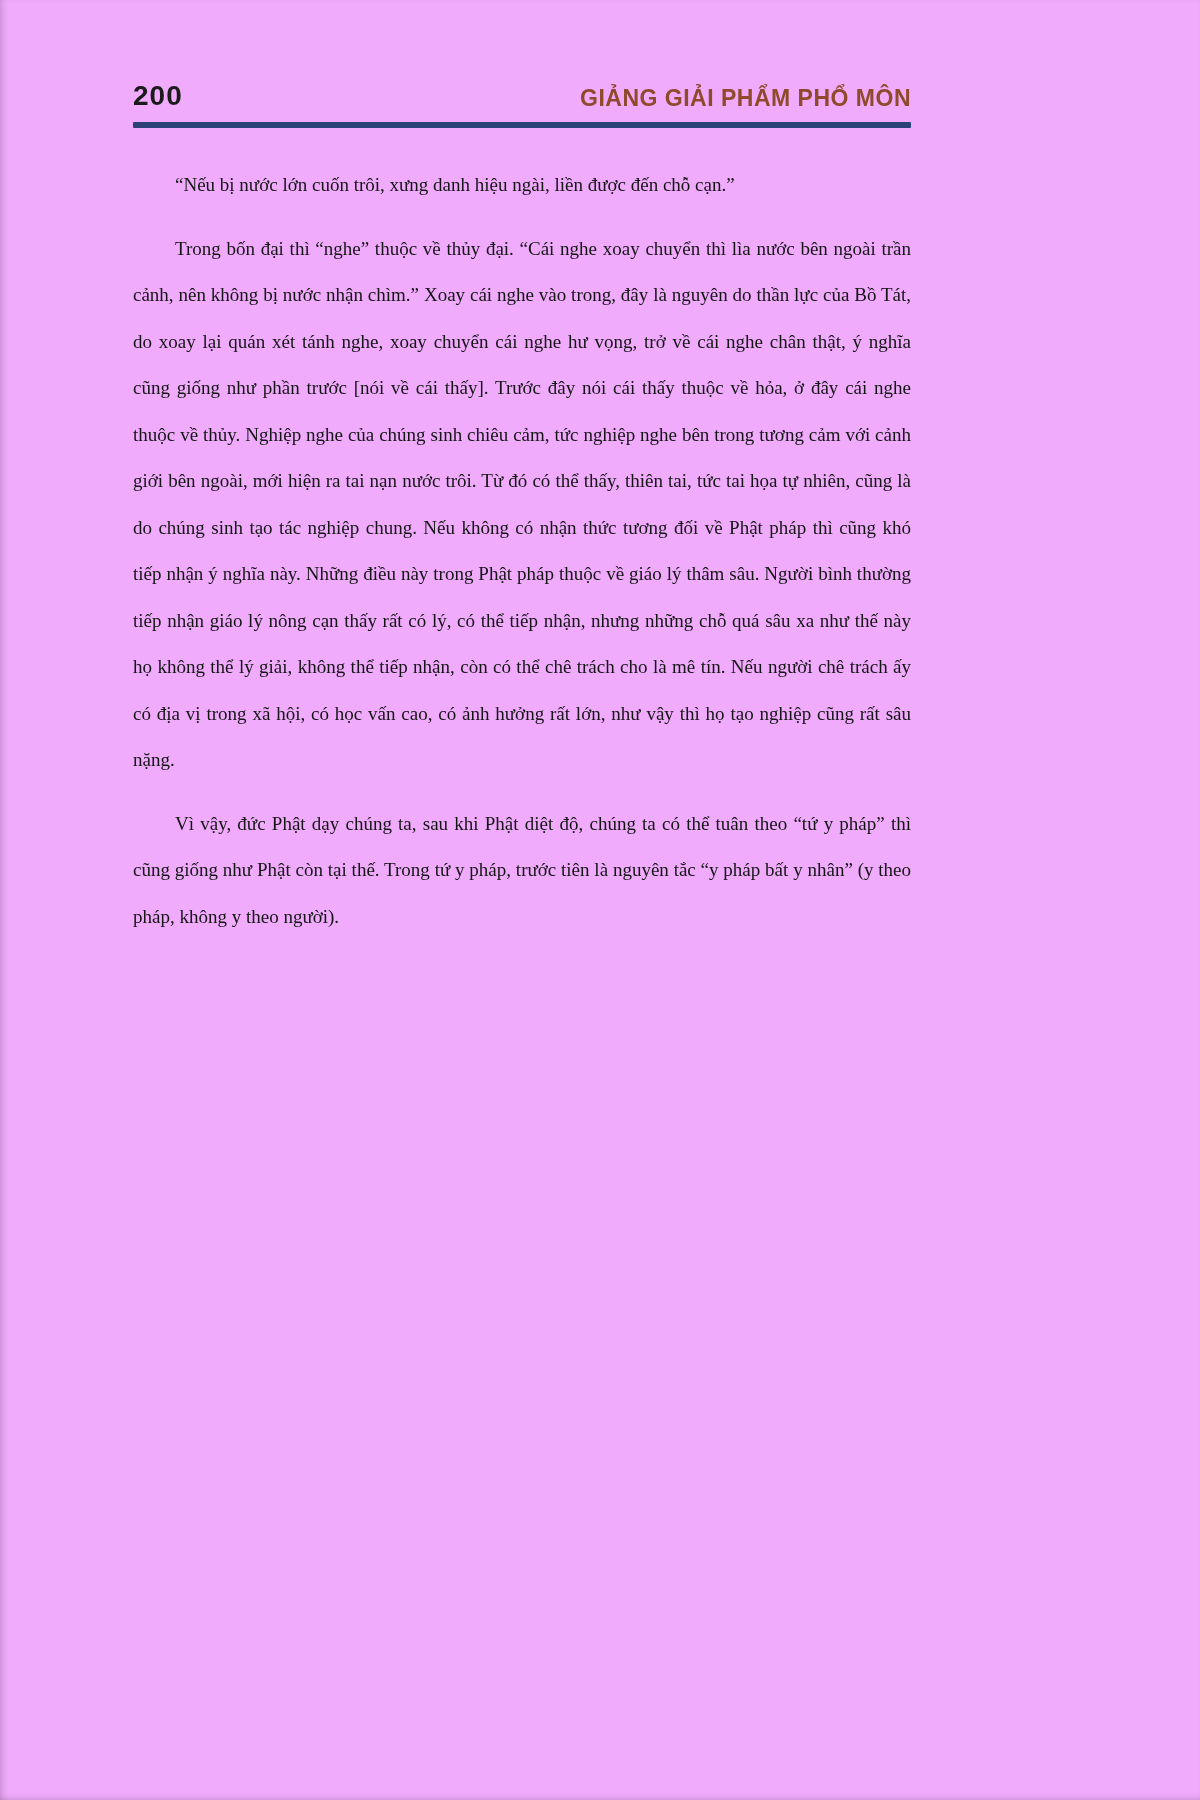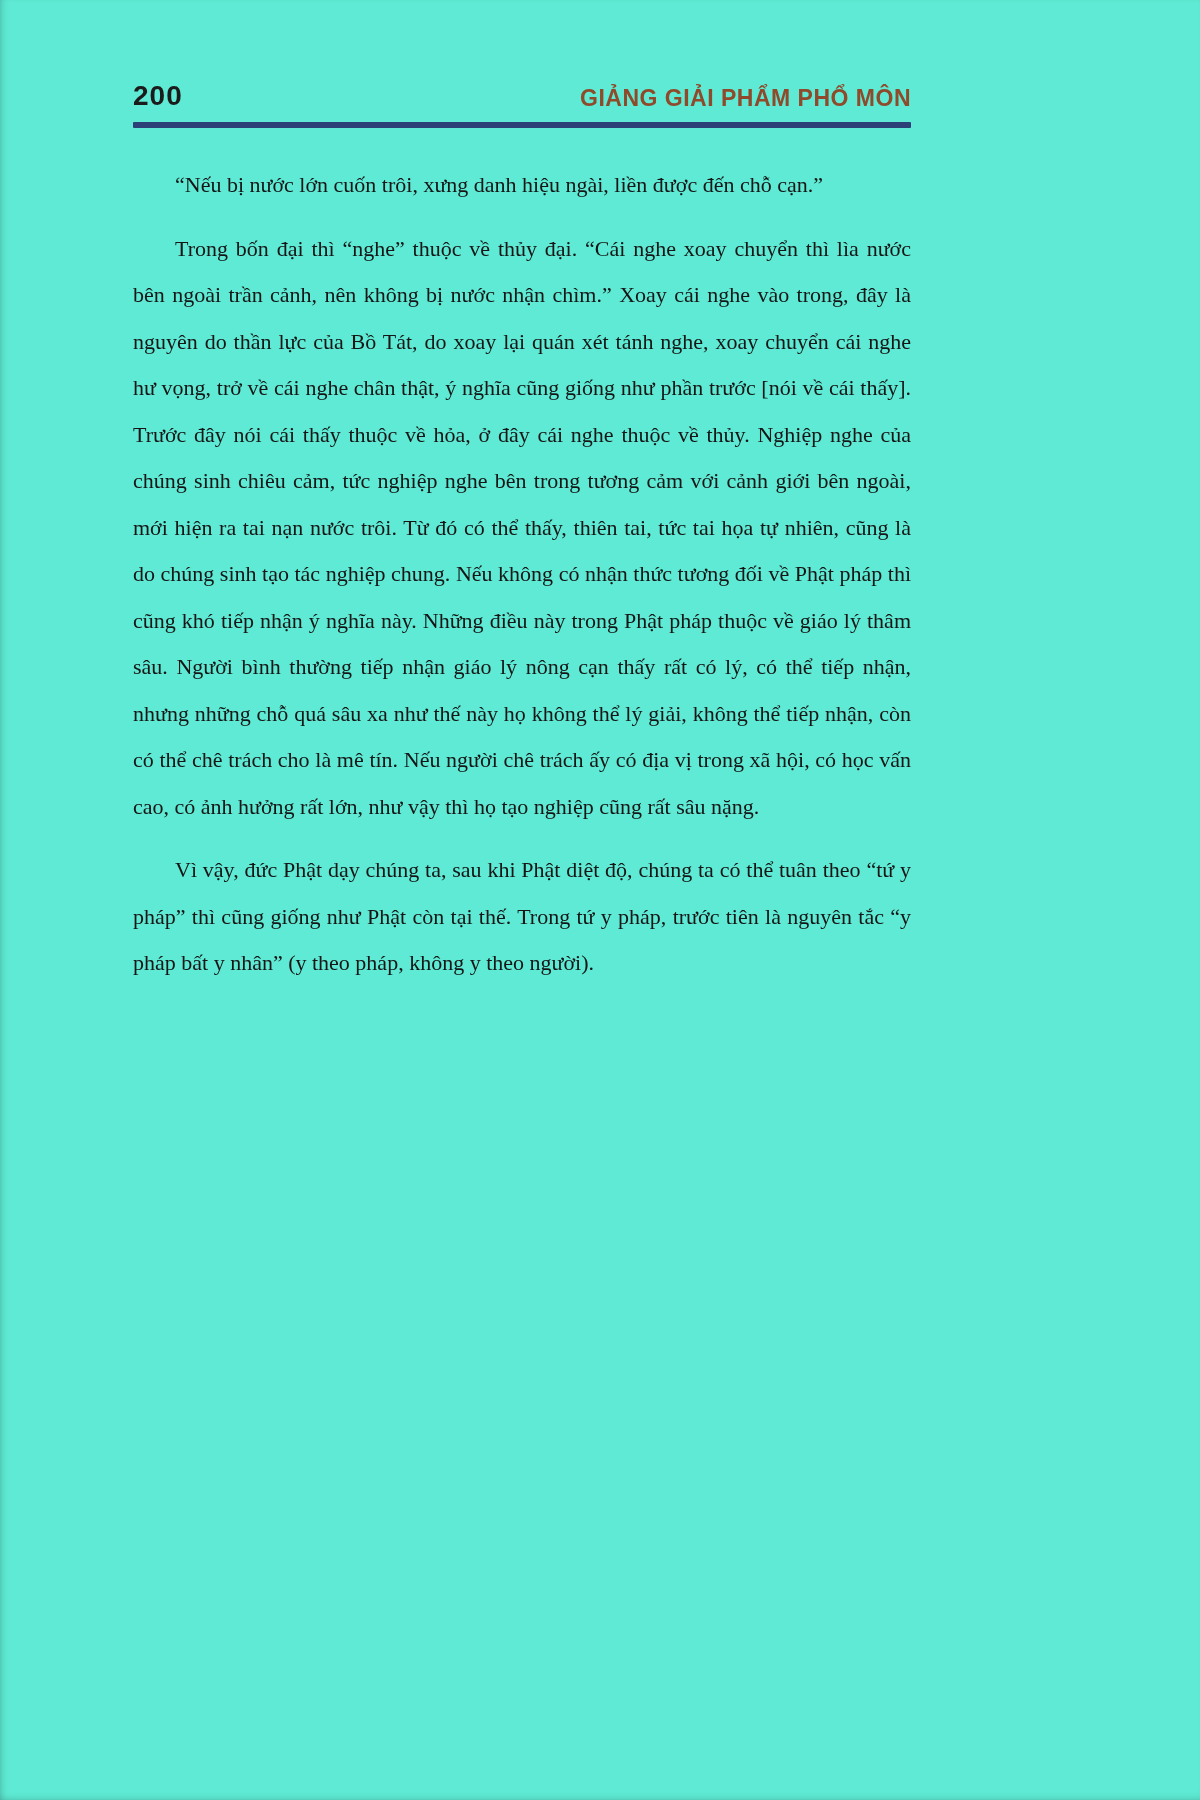--- a/index.html
+++ b/index.html
@@ -1,20 +1,20 @@
 <!DOCTYPE html>
 <html style="--title-color: #8e4a2b; --rule-color: #2b4178;"><head>
 <meta charset="utf-8">
 <style>
   html,body { margin:0; padding:0; background:#e8e8e8; }
   .page {
     position:relative;
     width:1200px; height:1800px;
     margin:0 auto;
-    background:#5eead4;
+    background:#f0abfc;
     box-shadow: inset 6px 0 8px -6px rgba(0,0,0,.25), inset 0 -6px 8px -6px rgba(0,0,0,.18);
     overflow:hidden;
   }
   .content {
     position:absolute;
     left:133px; top:82px;
     width:778px;
   }
   .header-row {
     display:flex;
@@ -40,21 +40,21 @@
   }
   .header-rule {
     height:6px;
     background:var(--rule-color,#2b4178);
     margin-top:12px;
     border-radius:1px;
   }
   .body-text { margin-top:34px; }
   .body-text p {
     font-family:"Liberation Serif", serif;
-    font-size:22px;
+    font-size:19px;
     line-height:46.5px;
     color:#151515;
     text-align:justify;
     text-indent:42px;
     margin:0 0 17px 0;
   }
 </style>
 </head>
 <body>
 

